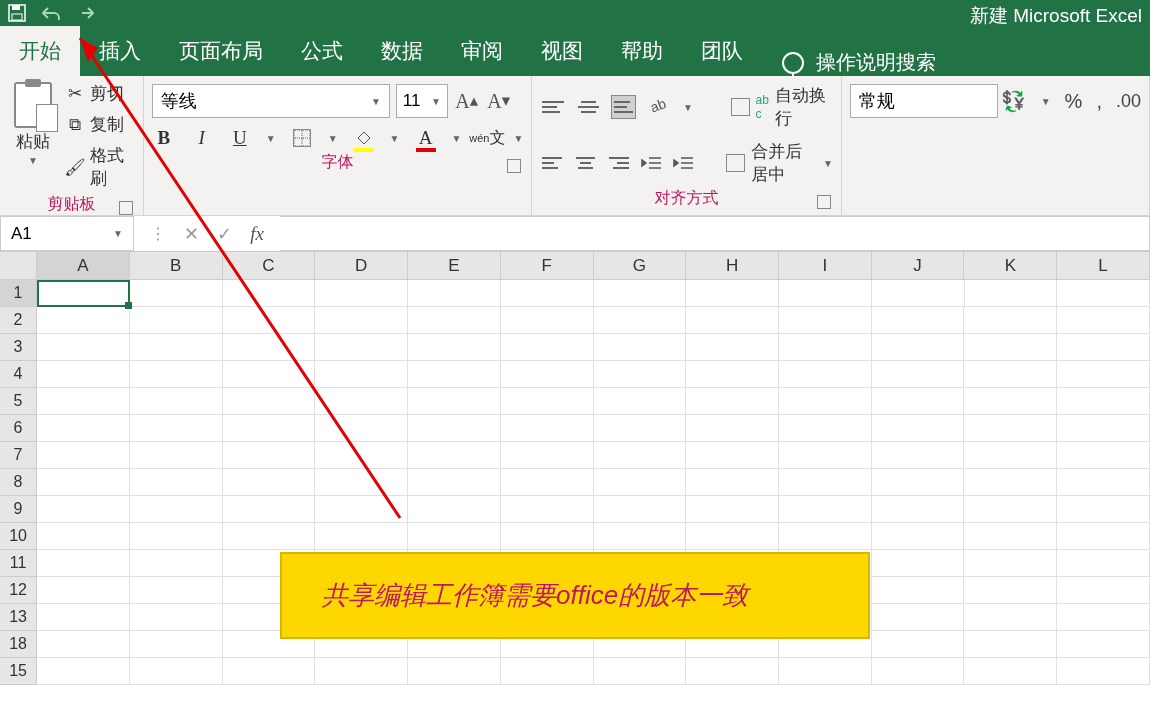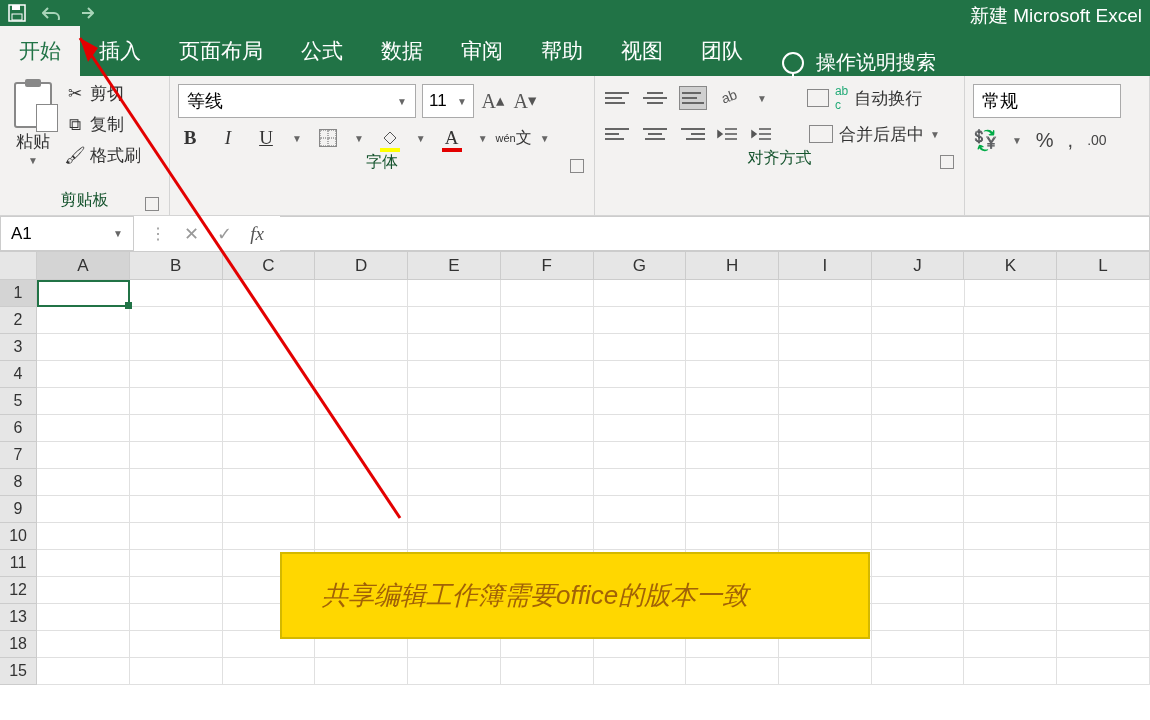--- a/index.html
+++ b/index.html
@@ -14,21 +14,21 @@
 .tab { height: 50px; padding: 0 19px; display: flex; align-items: center; color: #fff; font-size: 21px; cursor: pointer; position: relative; }
 .tab.file { border: 3px solid #e30000; margin-left: 4px; }
 .tab.active { background: #f3f2f1; color: #217346; }
 .search-hint { display: flex; align-items: center; color: #fff; font-size: 20px; gap: 12px; margin-left: 20px; }
 .bulb-icon { width: 22px; height: 22px; border: 2px solid #fff; border-radius: 50%; position: relative; }
 .bulb-icon::after { content: ""; position: absolute; width: 2px; height: 6px; background: #fff; bottom: -6px; left: 50%; transform: translateX(-50%); }
 
 .ribbon { height: 140px; background: #f3f2f1; display: flex; border-bottom: 1px solid #d4d4d4; }
 .ribbon-group { border-right: 1px solid #d4d4d4; display: flex; flex-direction: column; padding: 4px 8px 2px; }
 .ribbon-group-body { flex: 1; display: flex; align-items: flex-start; gap: 4px; }
-.ribbon-group-label { text-align: center; font-size: 16px; color: #14532d; padding: 2px 0; position: relative; }
+.ribbon-group-label { text-align: center; font-size: 16px; color: #be185d; padding: 2px 0; position: relative; }
 .group-launcher { position: absolute; right: 2px; bottom: 2px; width: 14px; height: 14px; border: 1px solid #888; }
 
 .paste-big { display: flex; flex-direction: column; align-items: center; gap: 2px; padding: 2px 6px; cursor: pointer; }
 .clipboard-icon { width: 38px; height: 46px; background: #fff; border: 2px solid #888; border-radius: 3px; position: relative; }
 .clipboard-icon::before { content: ""; position: absolute; width: 16px; height: 8px; background: #888; top: -5px; left: 50%; transform: translateX(-50%); border-radius: 2px; }
 .clipboard-sheet { position: absolute; right: -8px; bottom: -6px; width: 22px; height: 28px; background: #fff; border: 1px solid #888; }
 .paste-label { font-size: 17px; color: #333; }
 .dd-caret { font-size: 10px; color: #666; }
 
 .small-btn-col { display: flex; flex-direction: column; gap: 4px; }
@@ -54,21 +54,21 @@
 .align-row { display: flex; gap: 10px; align-items: center; }
 .align-btn { width: 28px; height: 24px; display: flex; flex-direction: column; justify-content: center; gap: 3px; cursor: pointer; padding: 2px; }
 .align-btn.active { background: #d0d0d0; border: 1px solid #888; }
 .align-line { height: 2px; background: #666; }
 .orient-btn { width: 30px; height: 24px; cursor: pointer; position: relative; }
 .wrap-btn { display: flex; align-items: center; gap: 6px; font-size: 17px; color: #333; cursor: pointer; }
 .wrap-icon { width: 22px; height: 18px; border: 1px solid #888; }
 .merge-icon { width: 24px; height: 18px; border: 1px solid #888; }
 .indent-btn { width: 24px; height: 20px; cursor: pointer; display: flex; align-items: center; }
 
-.num-group-body { display: flex; flex-direction: column; gap: 10px; padding-top: 4px; }
+.num-group-body { display: flex; gap: 4px; padding-top: 4px; }
 .format-select { width: 148px; height: 34px; border: 1px solid #aaa; background: #fff; padding: 0 8px; font-size: 18px; display: flex; align-items: center; cursor: pointer; }
 .num-row { display: flex; gap: 14px; align-items: center; }
 .num-btn { cursor: pointer; font-size: 20px; color: #444; }
 
 .formula-bar { height: 36px; display: flex; align-items: stretch; border-bottom: 1px solid #ccc; background: #fff; }
 .name-box { width: 134px; border: 1px solid #ccc; display: flex; align-items: center; padding: 0 10px; font-size: 17px; justify-content: space-between; cursor: text; }
 .fx-btns { display: flex; align-items: center; gap: 18px; padding: 0 16px; color: #999; }
 .fx-btn { cursor: pointer; font-size: 18px; }
 .fx-label { font-style: italic; font-family: "Times New Roman", serif; color: #555; font-size: 19px; }
 .formula-input { flex: 1; border: 1px solid #ccc; border-left: none; }
@@ -80,21 +80,21 @@
 .col-h.sel { background: #d4d4d4; }
 .rows { display: flex; flex-direction: column; }
 .row { display: flex; height: 27px; }
 .row-h { width: 38px; background: #e6e6e6; border-right: 1px solid #ccc; border-bottom: 1px solid #ccc; display: flex; align-items: center; justify-content: center; font-size: 16px; color: #333; cursor: pointer; }
 .row-h.sel { background: #d4d4d4; }
 .cell { width: 95px; border-right: 1px solid #e0e0e0; border-bottom: 1px solid #e0e0e0; }
 .cell.selected { border: 2px solid #217346; position: relative; }
 .cell.selected::after { content: ""; position: absolute; right: -4px; bottom: -4px; width: 7px; height: 7px; background: #217346; }
 
 .annotation-arrow { position: absolute; pointer-events: none; }
-.note-box { position: absolute; background: #ffd700; border: 2px solid #d4b800; padding: 24px 40px; font-size: 26px; font-style: italic; font-family: "KaiTi", cursive; color: #a16207; }
+.note-box { position: absolute; background: #ffd700; border: 2px solid #d4b800; padding: 24px 40px; font-size: 26px; font-style: italic; font-family: "KaiTi", cursive; color: #be185d; }
 </style>
 </head>
 <body>
 
 <div class="title-bar">
   <div class="qat">
     <span class="qat-icon">
       <svg width="18" height="18" viewBox="0 0 18 18">
           <rect x="1" y="1" width="16" height="16" fill="none" stroke="#fff" stroke-width="1.5"></rect>
           <rect x="4" y="1" width="8" height="5" fill="#fff"></rect>
@@ -128,24 +128,24 @@
   <div class="tab">
       <span>公式</span>
     </div>
   <div class="tab">
       <span>数据</span>
     </div>
   <div class="tab">
       <span>审阅</span>
     </div>
   <div class="tab">
+      <span>视图</span>
+    </div>
+  <div class="tab">
       <span>帮助</span>
-    </div>
-  <div class="tab">
-      <span>视图</span>
     </div>
   <div class="tab">
       <span>团队</span>
     </div>
   <div class="search-hint">
     <span class="bulb-icon"></span>
     <span>操作说明搜索</span>
   </div>
 </div>
 
@@ -306,21 +306,21 @@
   <div class="ribbon-group" style="flex:1">
     <div class="num-group-body">
       <div class="format-select">
         <span>常规</span>
       </div>
       <div class="num-row">
         <span class="num-btn">💱</span>
         <span class="dd-caret">▼</span>
         <span class="num-btn">%</span>
         <span class="num-btn">,</span>
-        <span class="num-btn" style="font-size:14px">.00</span>
+        <span class="num-btn" style="font-size:18px">.00</span>
       </div>
     </div>
   </div>
 </div>
 
 <div class="formula-bar">
   <div class="name-box">
     <span>A1</span>
     <span class="dd-caret">▼</span>
   </div>

